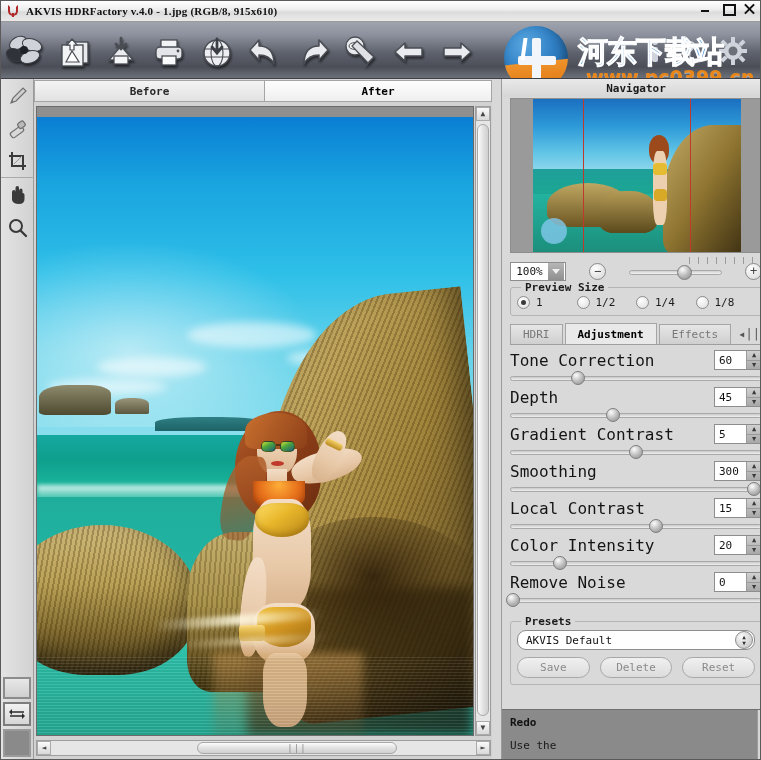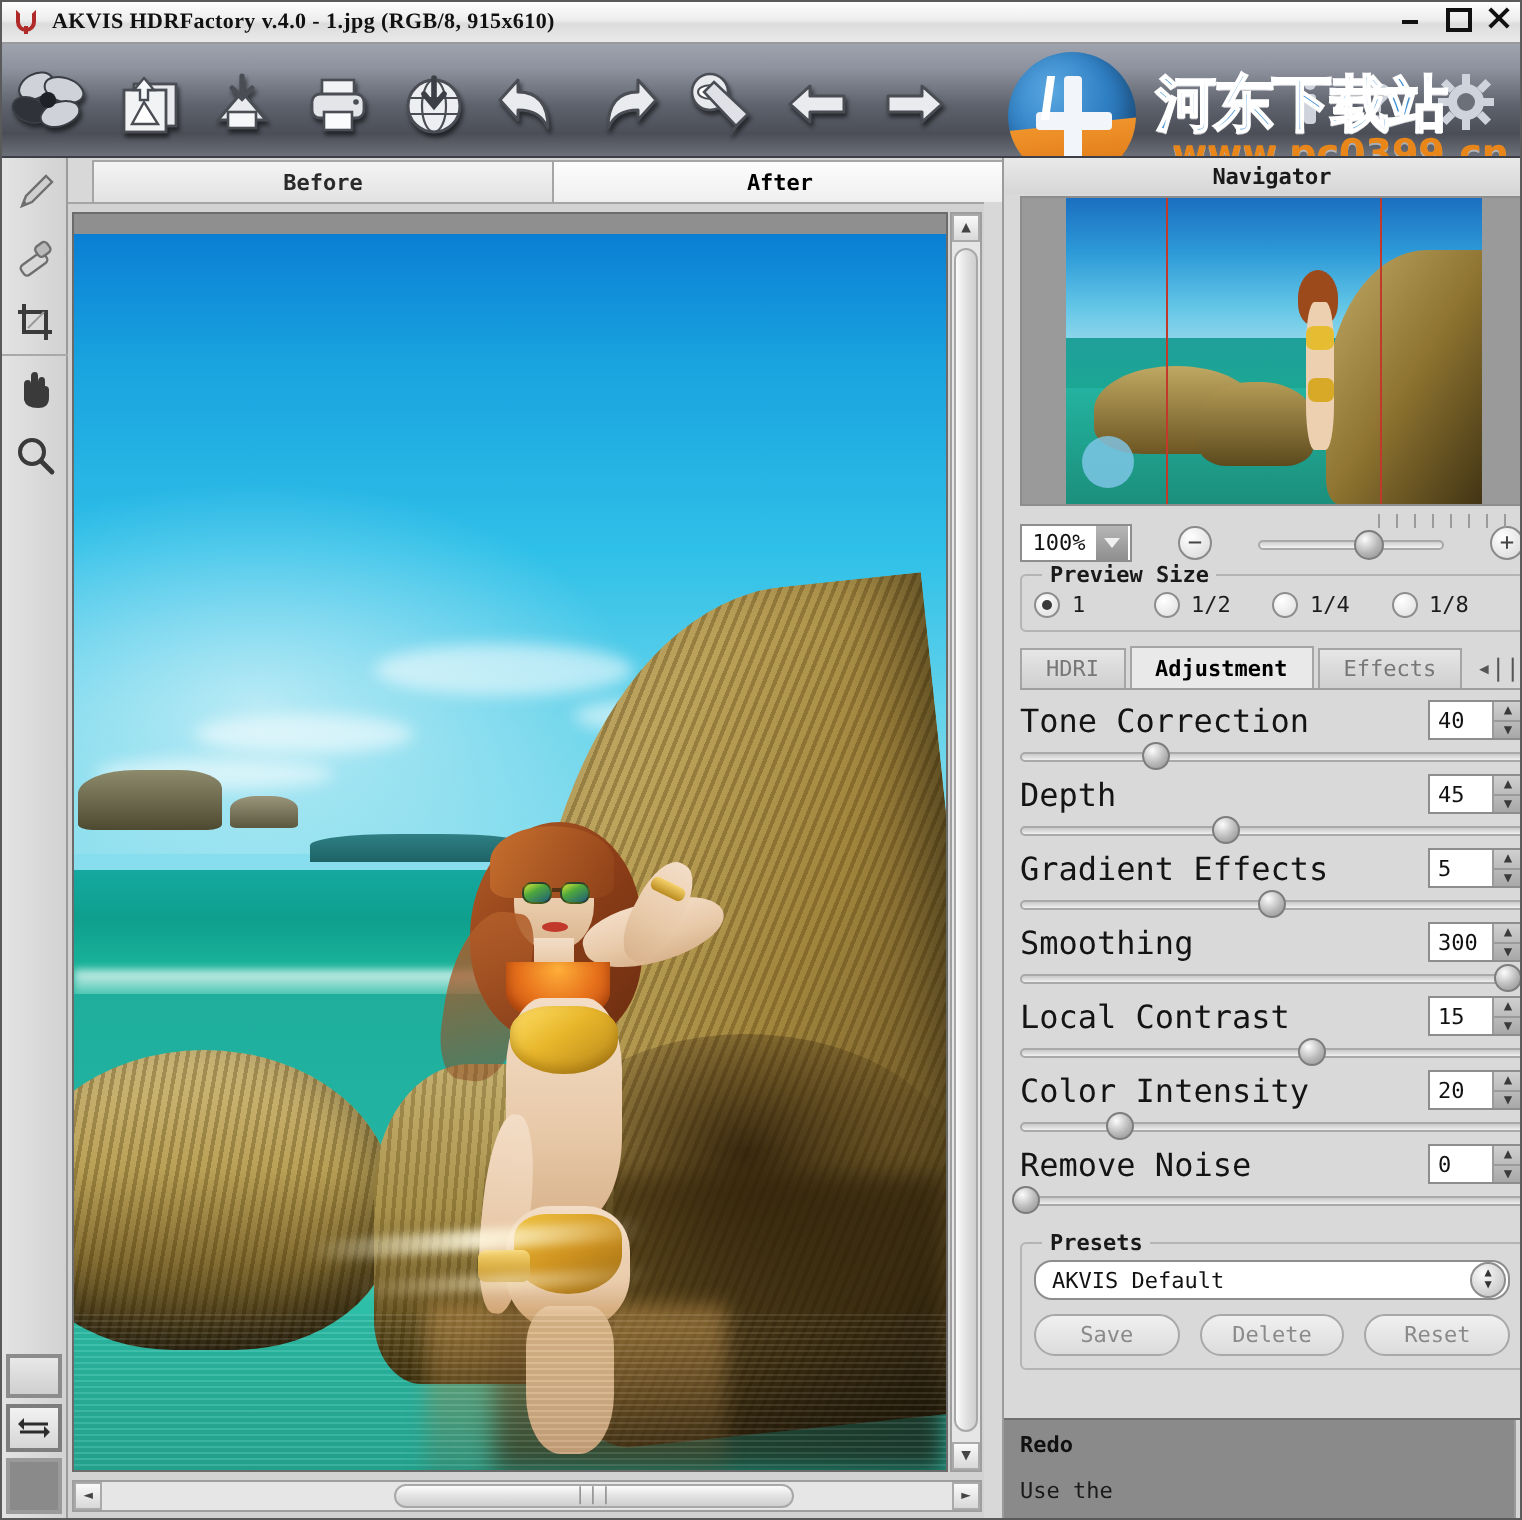--- a/index.html
+++ b/index.html
@@ -142,21 +142,20 @@
   }
   .swatch-bottom {
     width: 28px; height: 28px; border: 2px solid #9a9a9a;
     background: #8a8a8a;
   }
 
   
   .tabs {
     position: absolute; left: 33px; top: 79px; width: 458px; height: 21px;
     display: flex;
-    margin-left: 12px;
   }
   .tab {
     height: 21px; background: linear-gradient(to bottom,#f4f4f4,#e2e2e2);
     border: 1px solid #a5a5a5; border-bottom: none;
     display: flex; align-items: center; justify-content: center;
     font-size: 11px; color: #2a2a2a; font-weight: bold;
   }
   .tab.before { width: 231px; }
   .tab.after  { width: 227px; background: linear-gradient(to bottom,#fdfdfd,#efefef); border-left: none; }
   .tab.active { font-weight: bold; color: #000; }
@@ -932,21 +931,21 @@
       <div class="ptab">Effects</div>
       <span class="collapse-icon">◂||</span>
     </div>
 
     <div class="sliders">
 
       <div class="srow">
         <div class="slabel-row">
           <span class="slabel">Tone Correction</span>
           <span class="spin">
-            <span class="spin-val">40</span>
+            <span class="spin-val">60</span>
             <span class="spin-btns">
               <span class="spin-up">▲</span>
               <span class="spin-dn">▼</span>
             </span>
           </span>
         </div>
         <div class="strack-wrap">
           <div class="strack"></div>
             <div class="sthumb" style="left:27%"></div>
         </div>
@@ -964,21 +963,21 @@
           </span>
         </div>
         <div class="strack-wrap">
           <div class="strack"></div>
             <div class="sthumb" style="left:41%"></div>
         </div>
       </div>
 
       <div class="srow">
         <div class="slabel-row">
-          <span class="slabel">Gradient Effects</span>
+          <span class="slabel">Gradient Contrast</span>
           <span class="spin">
             <span class="spin-val">5</span>
             <span class="spin-btns">
               <span class="spin-up">▲</span>
               <span class="spin-dn">▼</span>
             </span>
           </span>
         </div>
         <div class="strack-wrap">
           <div class="strack"></div>

